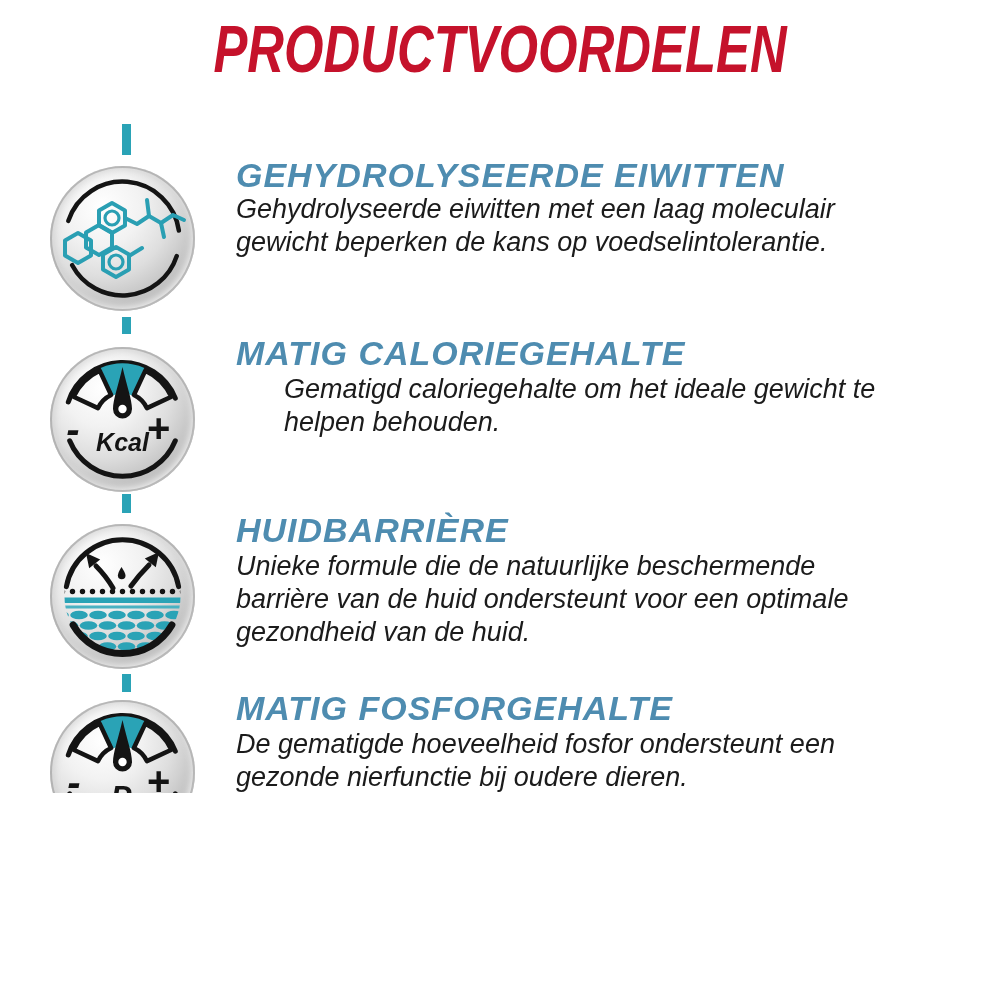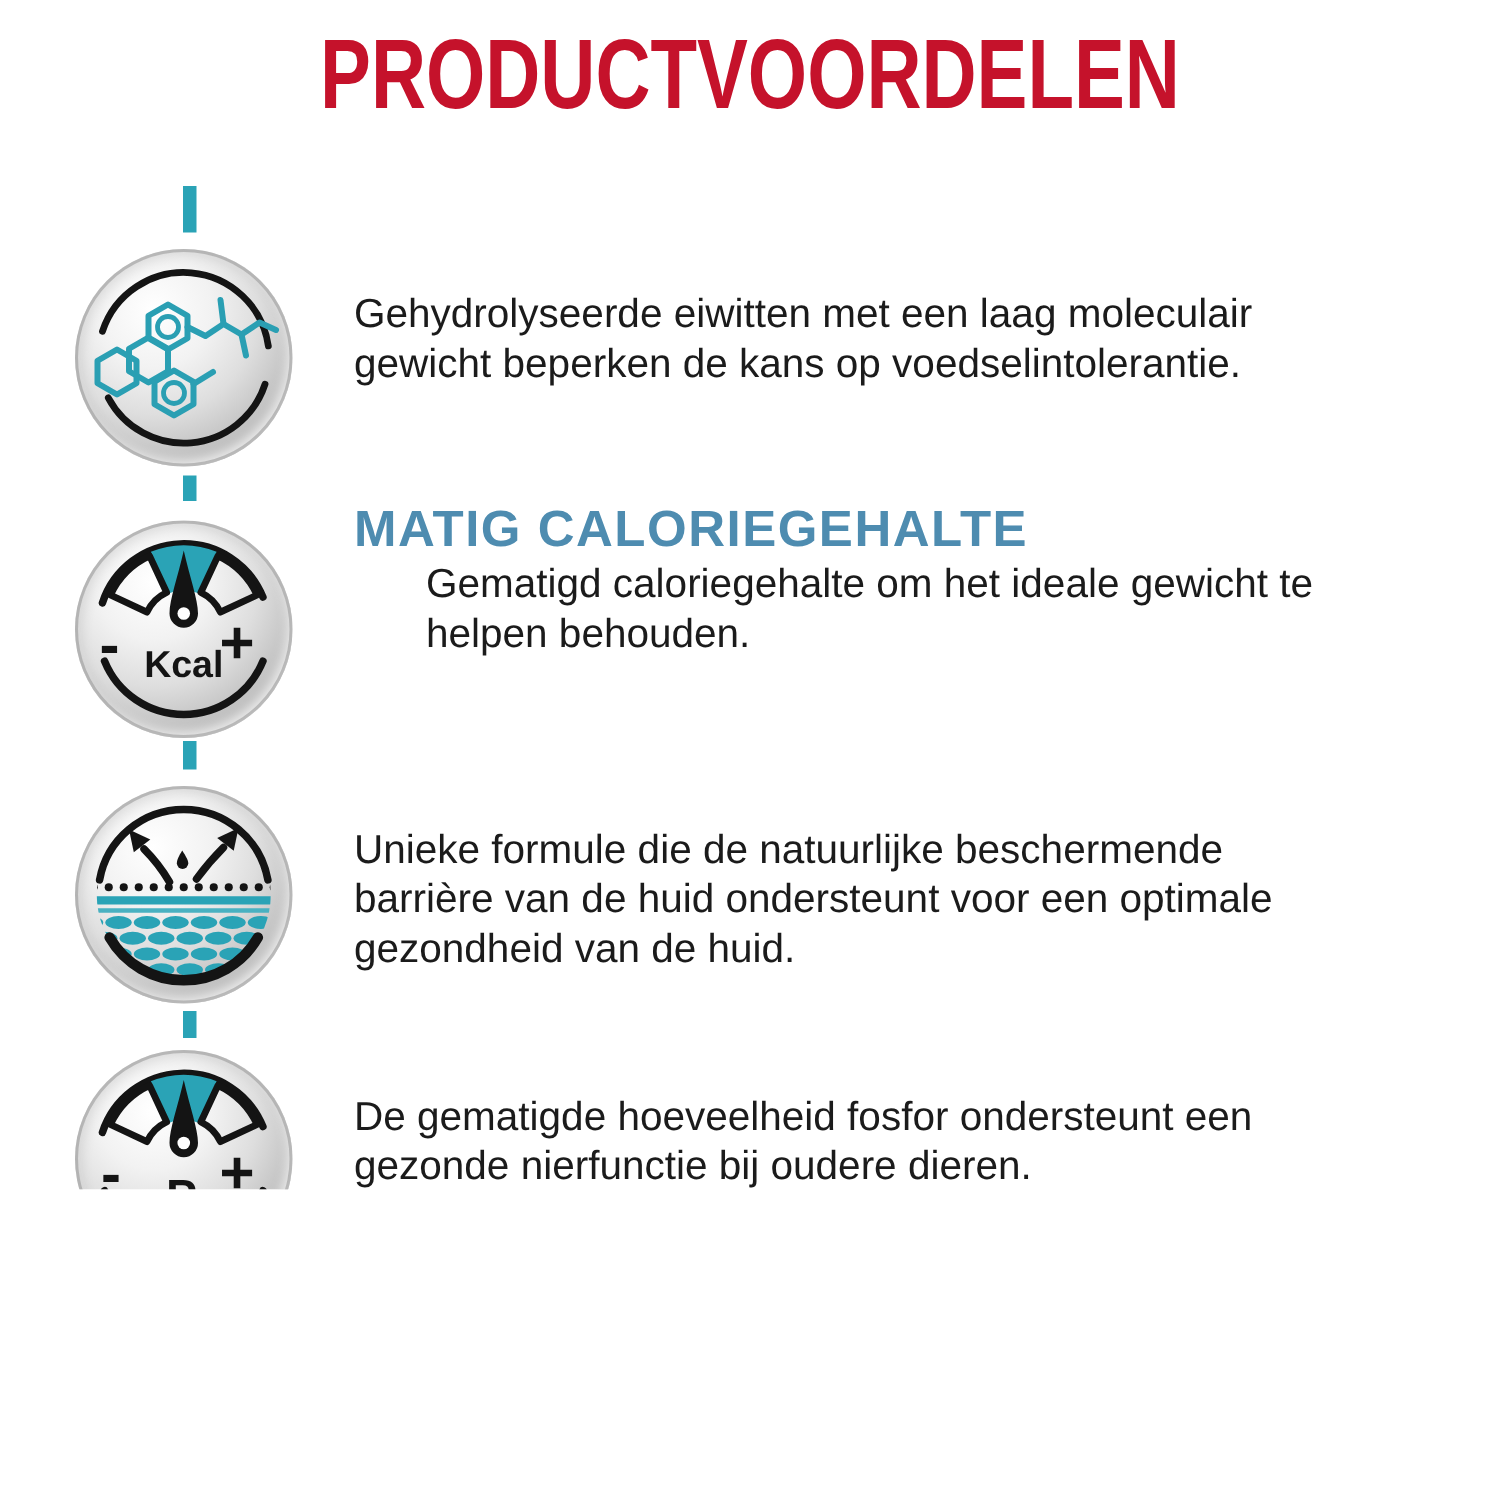--- a/index.html
+++ b/index.html
@@ -1,18 +1,19 @@
 <!DOCTYPE html>
 <html><head>
 <meta charset="utf-8">
 <style>
   html,body{margin:0;padding:0;background:#fff;}
   .canvas{
     position:relative;width:1000px;height:793px;background:#ffffff;overflow:hidden;
     font-family:"Liberation Sans","DejaVu Sans",sans-serif;
+    font-style:italic;
   }
   .page-title{
     position:absolute;top:16px;left:0;width:1000px;margin:0;text-align:center;
     font-size:66px;font-weight:bold;color:#C5122B;letter-spacing:0px;line-height:1;
     transform:scaleX(0.77);transform-origin:50% 0;white-space:nowrap;
   }
   .dash{position:absolute;left:122px;width:9px;background:#2AA3B6;}
   .dash.d1{top:124px;height:31px;}
   .dash.d2{top:317px;height:17px;}
   .dash.d3{top:494px;height:19px;}
@@ -161,21 +162,24 @@
       <path class="ink" d="M23.6,49.7 A54,54 0 0 1 49.7,23.6 L61.1,48 A27,27 0 0 0 48,61.1 Z" stroke-width="4.5" stroke-linejoin="round"></path>
       <path class="ink" d="M95.3,23.6 A54,54 0 0 1 121.4,49.7 L96.9,61.1 A27,27 0 0 0 83.9,48 Z" stroke-width="4.5" stroke-linejoin="round"></path>
       <path d="M72.5,20 C76.5,38 82,52.5 82,62 A9.5,9.5 0 1 1 63,62 C63,52.5 68.5,38 72.5,20 Z" fill="#141414"></path>
       <circle cx="72.5" cy="62" r="4.2" fill="#ffffff"></circle>
       <text class="gauge-text" x="24" y="96" font-size="40" text-anchor="middle">-</text>
       <text class="gauge-text" x="108" y="95" font-size="40" text-anchor="middle">+</text>
       <text class="gauge-text" x="71" y="108" font-size="31" text-anchor="middle">P</text>
     </svg>
   </div>
 
+  <h2 class="sec-heading sh1">GEHYDROLYSEERDE EIWITTEN</h2>
   <h2 class="sec-heading sh2">MATIG CALORIEGEHALTE</h2>
+  <h2 class="sec-heading sh3">HUIDBARRIÈRE</h2>
+  <h2 class="sec-heading sh4">MATIG FOSFORGEHALTE</h2>
 
   <p class="sec-body sb1">Gehydrolyseerde eiwitten met een laag moleculair
 gewicht beperken de kans op voedselintolerantie.</p>
   <p class="sec-body sb2">Gematigd caloriegehalte om het ideale gewicht te
 helpen behouden.</p>
   <p class="sec-body sb3">Unieke formule die de natuurlijke beschermende
 barrière van de huid ondersteunt voor een optimale
 gezondheid van de huid.</p>
   <p class="sec-body sb4">De gematigde hoeveelheid fosfor ondersteunt een
 gezonde nierfunctie bij oudere dieren.</p>

